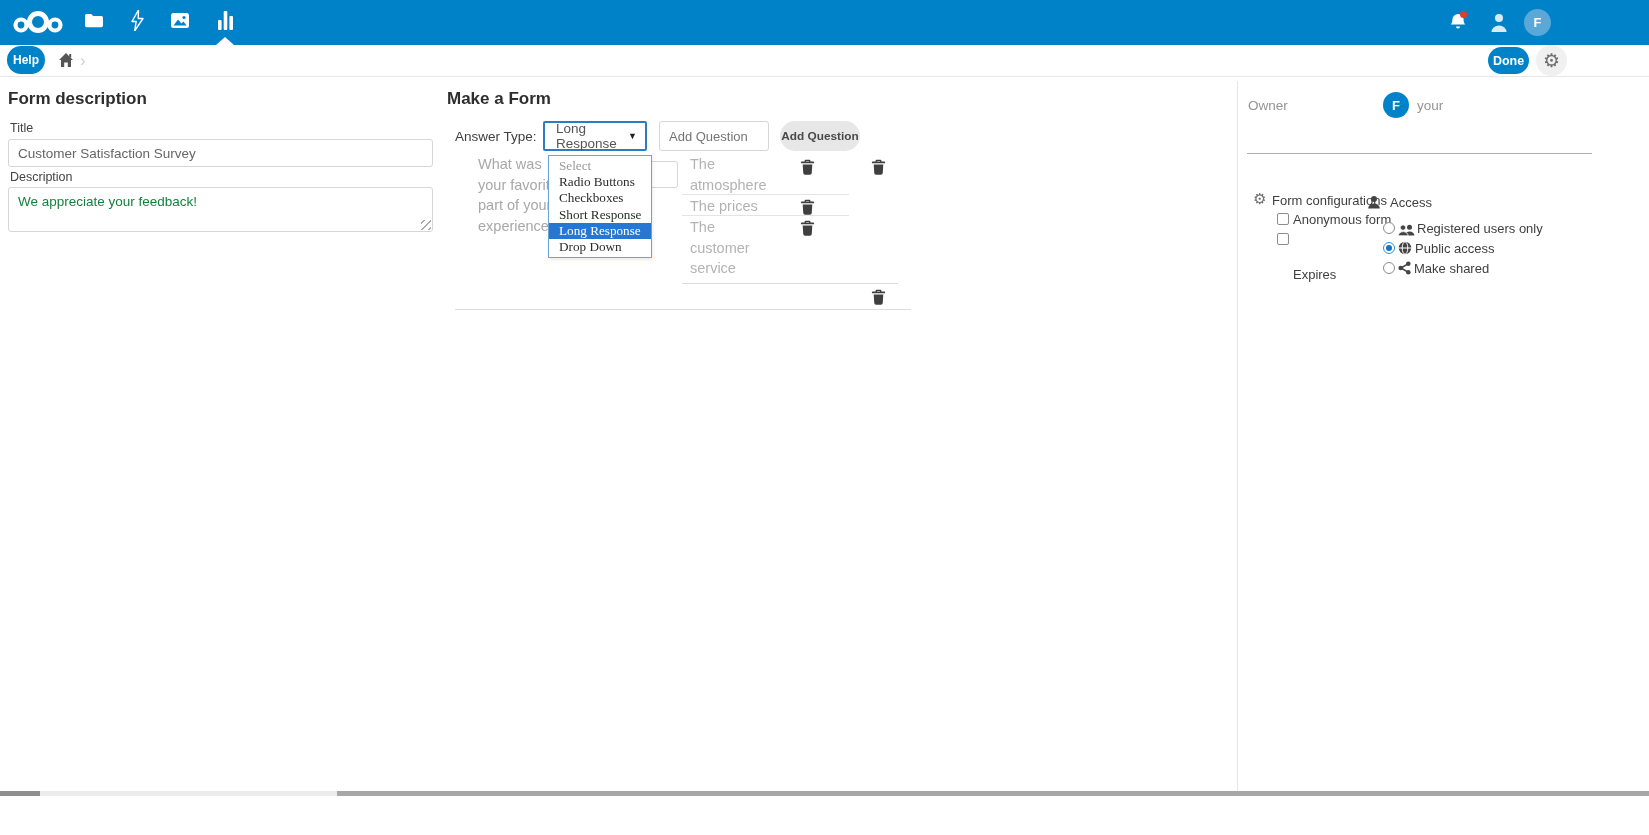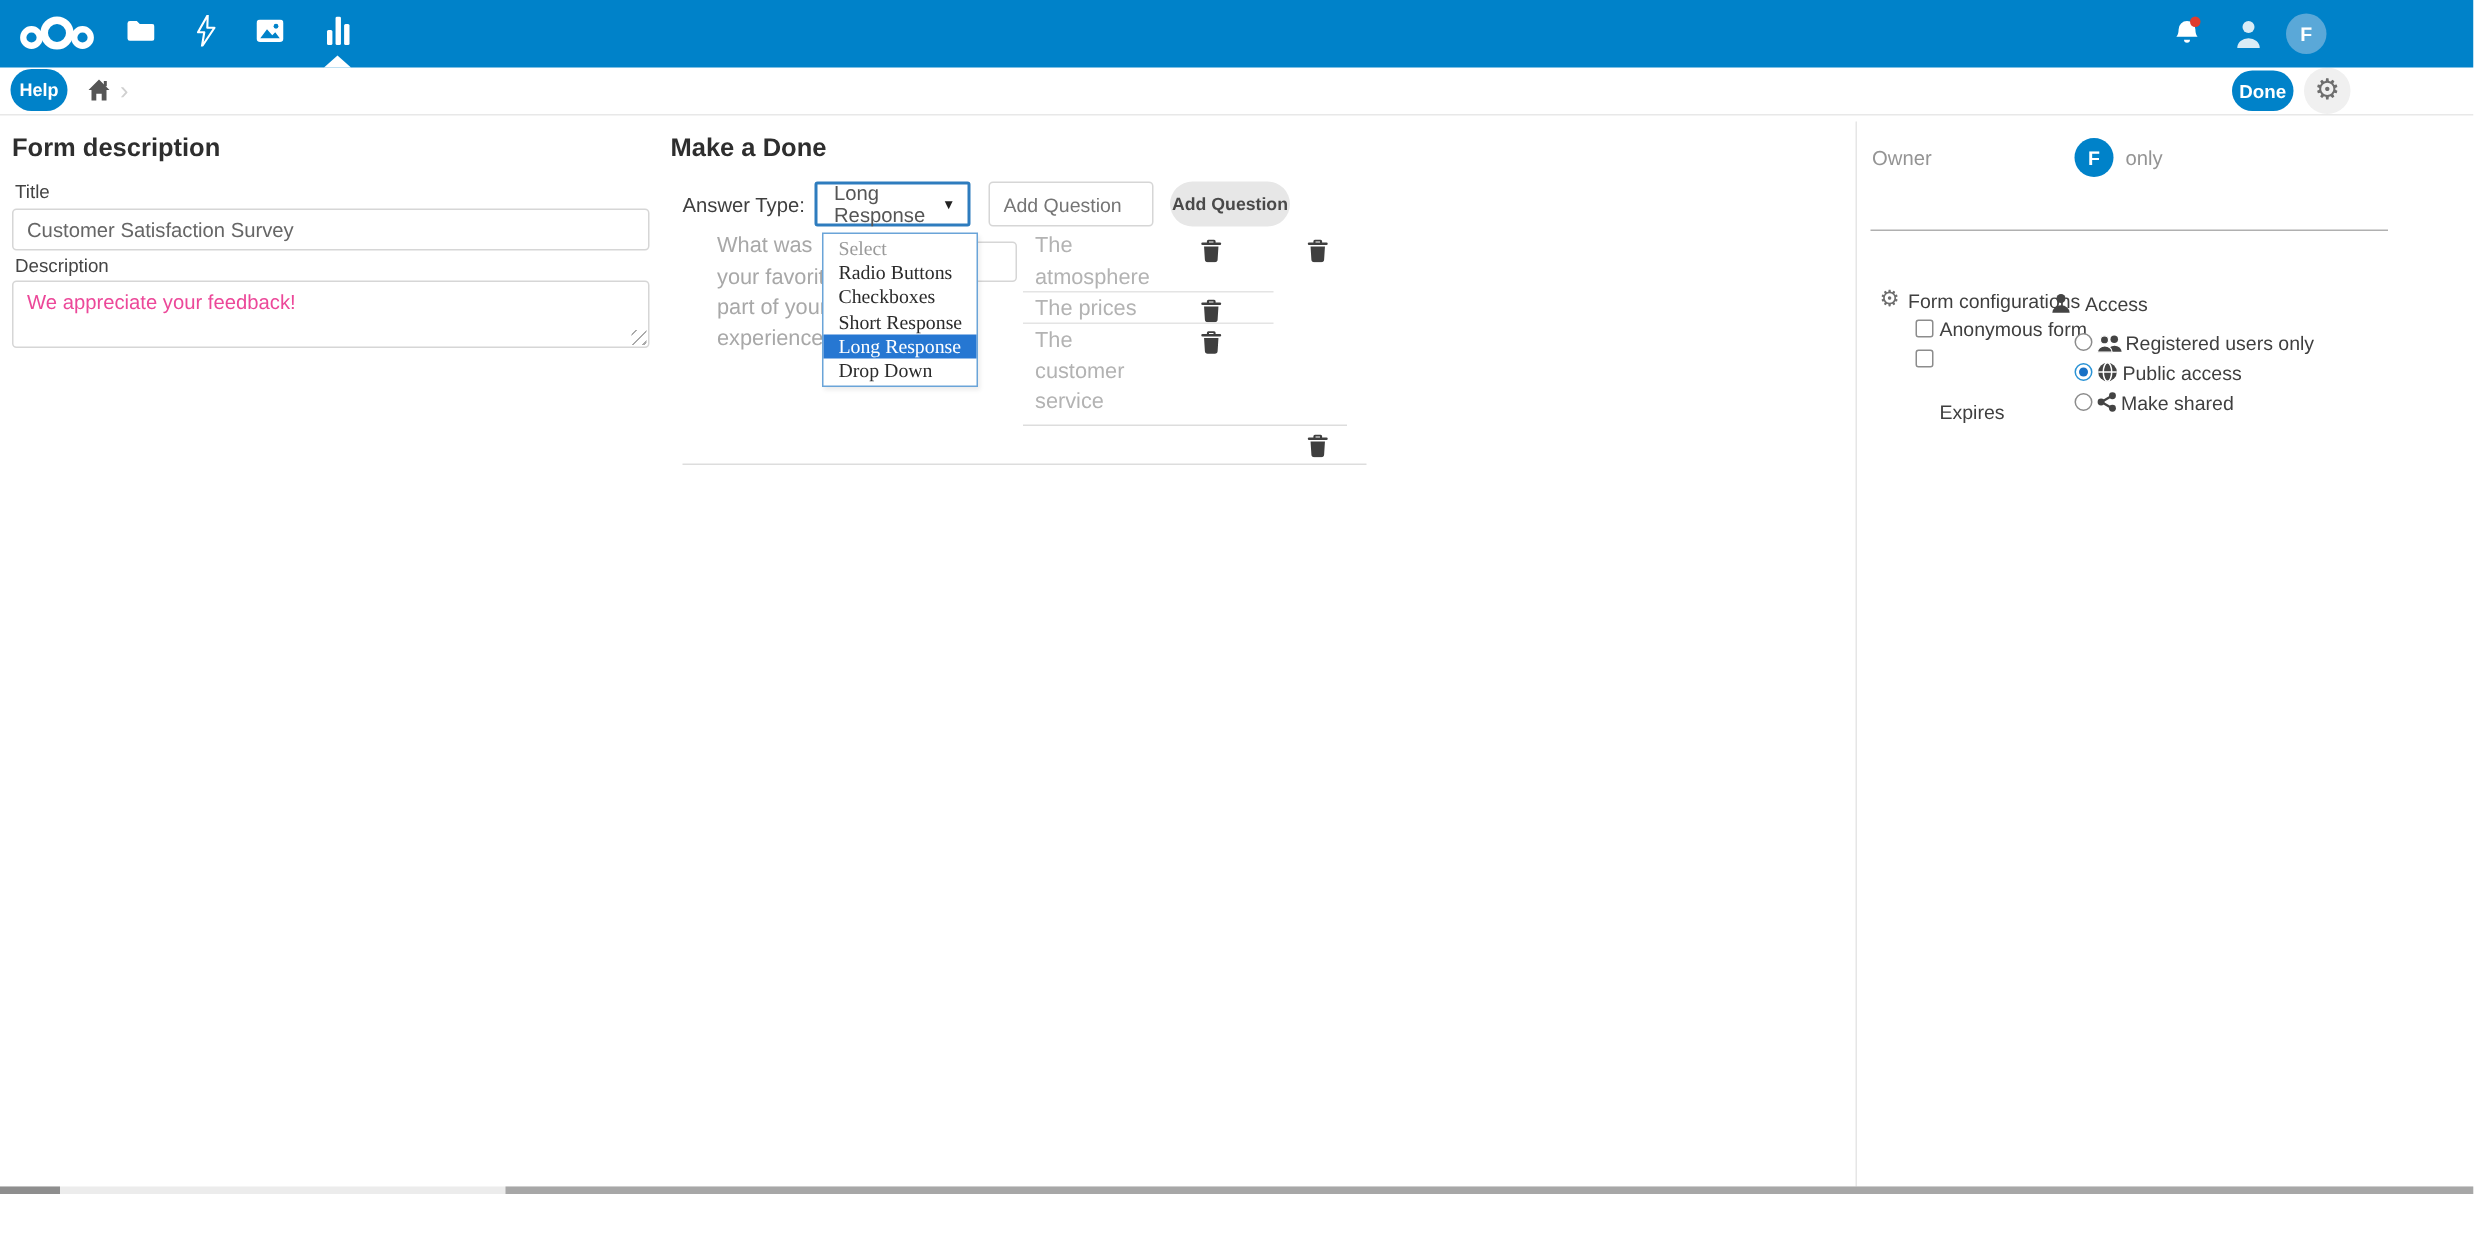--- a/index.html
+++ b/index.html
@@ -29,21 +29,21 @@
   .gear-btn { position:absolute; width:31px; height:31px; border-radius:50%;
     background:#f0f0f0; color:#6e6e6e; font-size:19px; line-height:31px;
     text-align:center; cursor:pointer; border:none; }
   .crumb-sep { color:#d0d0d0; font-size:17px; }
 
   
   h2.section { font-size:17px; font-weight:bold; color:#2e2e2e; }
   .fld-label { font-size:12.5px; color:#444; }
   .text-input { border:1px solid #d6d6d6; border-radius:3px; font-size:13.5px;
     color:#666; padding-left:9px; font-family:"Liberation Sans",sans-serif; background:#fff; }
-  .textarea { border:1px solid #d6d6d6; border-radius:3px; font-size:13.5px; color:#ec4899;
+  .textarea { border:1px solid #d6d6d6; border-radius:3px; font-size:13.5px; color:#15803d;
     padding:6px 9px; resize:none; font-family:"Liberation Sans",sans-serif; overflow:hidden; }
   .resize-grip { position:absolute; width:10px; height:10px;
     background:repeating-linear-gradient(135deg, transparent 0 2px, #aaa 2px 3px, transparent 3px 5px); }
 
   
   .answer-select { border:2px solid #2e7cbe; border-radius:2px; background:#fff;
     font-size:13.5px; color:#555; display:flex; align-items:center; cursor:pointer; }
   .answer-select .caret { margin-left:auto; margin-right:8px; font-size:9px; color:#222; }
   .dd-list { background:#fff; border:1px solid #6aa4d8; z-index:10; padding:2px 0;
     box-shadow:1px 2px 3px rgba(0,0,0,0.08); }
@@ -168,21 +168,21 @@
     <button class="gear-btn" style="left:1536px; top:0px;"><span>⚙</span></button>
   </div>
 
   <h2 class="abs section" style="left:8px; top:89px;">Form description</h2>
   <div class="abs fld-label" style="left:10px; top:121px;">Title</div>
   <input class="abs text-input" style="left: 8px; top: 139px; width: 425px; height: 28px;" value="Customer Satisfaction Survey">
   <div class="abs fld-label" style="left:10px; top:170px;">Description</div>
   <textarea class="abs textarea" style="left: 8px; top: 187px; width: 425px; height: 45px;">We appreciate your feedback!</textarea>
   <div class="abs resize-grip" style="left:421px; top:220px;"></div>
 
-  <h2 class="abs section" style="left:447px; top:89px;">Make a Done</h2>
+  <h2 class="abs section" style="left:447px; top:89px;">Make a Form</h2>
 
   <div class="abs" style="left:455px; top:129px; font-size:13.5px; color:#3f3f3f;">Answer Type:</div>
 
   <div class="abs q-text" style="left:478px; top:154px; width:86px;">What was your favorite part of your experience?</div>
 
   <input class="abs text-input" style="left: 552px; top: 161px; width: 126px; height: 27px; z-index: 1;">
 
   <div class="abs opt-text" style="left:690px; top:154px; width:88px;">The atmosphere</div>
   <span class="trash" style="left:800px; top:159px;">
     <svg width="15" height="16" viewBox="0 0 15 16">
@@ -240,21 +240,21 @@
     <div class="dd-item">Drop Down</div>
   </div>
 
   <input class="abs text-input" style="left: 659px; top: 121px; width: 110px; height: 30px; font-size: 13px;" placeholder="Add Question">
   <button class="abs add-q-btn" style="left:780px; top:121px; width:80px; height:30px;">Add Question</button>
 
   <div class="abs side-divider"></div>
 
   <div class="abs side-label" style="left:1248px; top:98px;">Owner</div>
   <div class="abs side-avatar" style="left:1383px; top:92px;">F</div>
-  <div class="abs side-label" style="left:1417px; top:98px;">only</div>
+  <div class="abs side-label" style="left:1417px; top:98px;">your</div>
 
   <div class="abs" style="left:1247px; top:153px; width:345px; height:1px; background:#b0b0b0;"></div>
 
   <span class="abs gear-glyph" style="left:1253px; top:190px;">⚙</span>
   <div class="abs cfg-label" style="left:1272px; top:193px;">Form configurations</div>
 
   <span class="abs checkbox" style="left:1277px; top:213px;"></span>
   <div class="abs cfg-label" style="left:1293px; top:212px;">Anonymous form</div>
 
   <span class="abs checkbox" style="left:1277px; top:233px;"></span>

